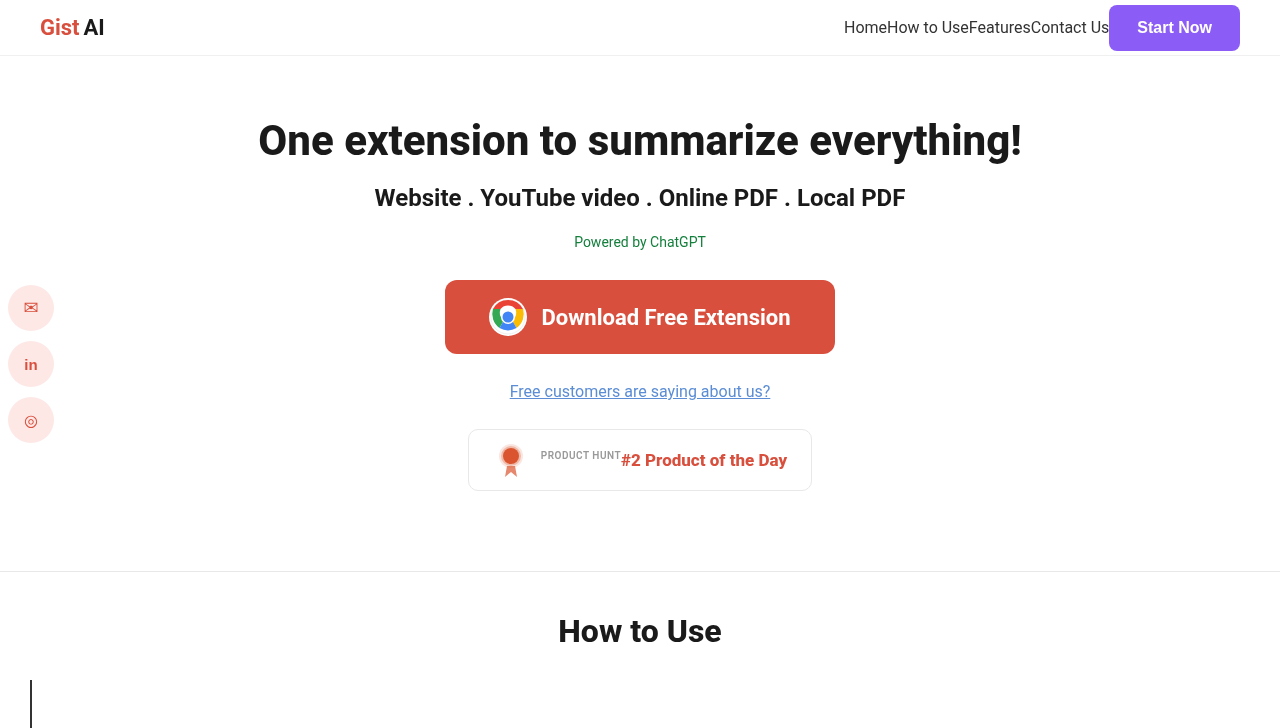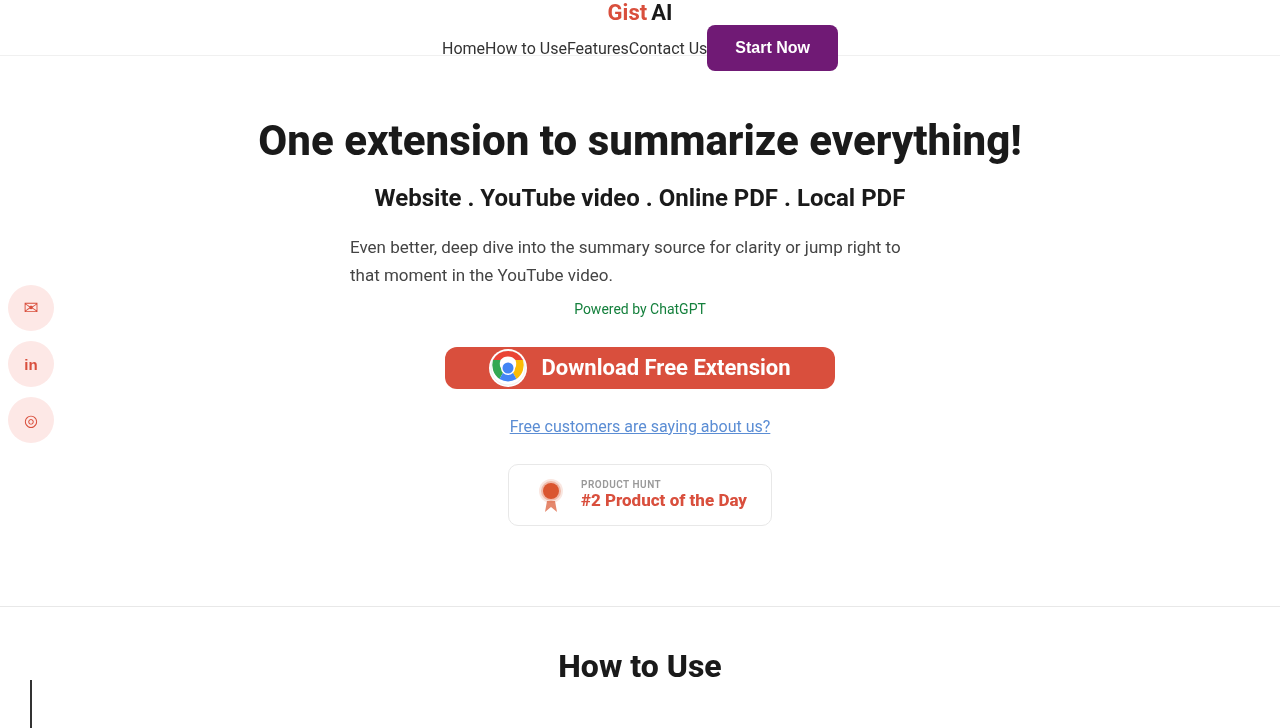--- a/index.html
+++ b/index.html
@@ -18,21 +18,20 @@
     }
 
     
     nav {
       display: flex;
       align-items: center;
       justify-content: space-between;
       padding: 0 40px;
       height: 56px;
       border-bottom: 1px solid #f0f0f0;
-      flex-direction: column;
     }
 
     .nav-logo {
       display: flex;
       align-items: center;
       gap: 4px;
       font-size: 22px;
       font-weight: 700;
       color: #d94f3d;
       cursor: pointer;
@@ -48,36 +47,36 @@
     }
 
     .nav-link {
       font-size: 16px;
       color: #333;
       text-decoration: none;
       cursor: pointer;
     }
 
     .nav-start-btn {
-      background: #701a75;
+      background: #8b5cf6;
       color: #fff;
       border: none;
       border-radius: 8px;
       padding: 14px 28px;
       font-size: 16px;
       font-weight: 600;
       cursor: pointer;
     }
 
     
     .hero {
       display: flex;
       flex-direction: column;
       align-items: center;
-      text-align: left;
+      text-align: right;
       padding: 60px 40px 40px;
     }
 
     .hero-title {
       font-size: 42px;
       font-weight: 800;
       color: #1a1a1a;
       margin-bottom: 18px;
       line-height: 1.2;
     }
@@ -105,21 +104,21 @@
 
     
     .download-btn {
       display: flex;
       align-items: center;
       gap: 14px;
       background: #d94f3d;
       color: #fff;
       border: none;
       border-radius: 12px;
-      padding: 2px 44px;
+      padding: 18px 44px;
       font-size: 22px;
       font-weight: 700;
       cursor: pointer;
       margin-bottom: 28px;
       text-decoration: none;
     }
 
     
     .chrome-icon {
       width: 38px;
@@ -149,21 +148,21 @@
     }
 
     .ph-medal {
       width: 36px;
       height: 36px;
       position: relative;
     }
 
     .ph-text {
       display: flex;
-      flex-direction: column;
+      flex-direction: row;
       align-items: flex-start;
     }
 
     .ph-label {
       font-size: 10px;
       color: #999;
       font-weight: 600;
       letter-spacing: 0.05em;
       text-transform: uppercase;
     }
@@ -258,21 +257,20 @@
     <a class="nav-link">How to Use</a>
     <a class="nav-link">Features</a>
     <a class="nav-link">Contact Us</a>
     <button class="nav-start-btn">Start Now</button>
   </div>
 </nav>
 
 <section class="hero">
   <h1 class="hero-title">One extension to summarize everything!</h1>
   <p class="hero-subtitle">Website . YouTube video . Online PDF . Local PDF</p>
-  <p class="hero-description">Even better, deep dive into the summary source for clarity or jump right to that moment in the YouTube video.</p>
   <p class="powered-by">Powered by ChatGPT</p>
 
   <a class="download-btn">
     <svg class="chrome-icon" viewBox="0 0 38 38" xmlns="http://www.w3.org/2000/svg">
       <circle cx="19" cy="19" r="19" fill="white"></circle>
 
       <circle cx="19" cy="19" r="17" fill="none" stroke="#eee" stroke-width="1"></circle>
 
       <path d="M 4 11 A 17 17 0 0 1 34 11 L 26.5 11 A 10 10 0 0 0 11.5 11 Z" fill="#EA4335"></path>
 

